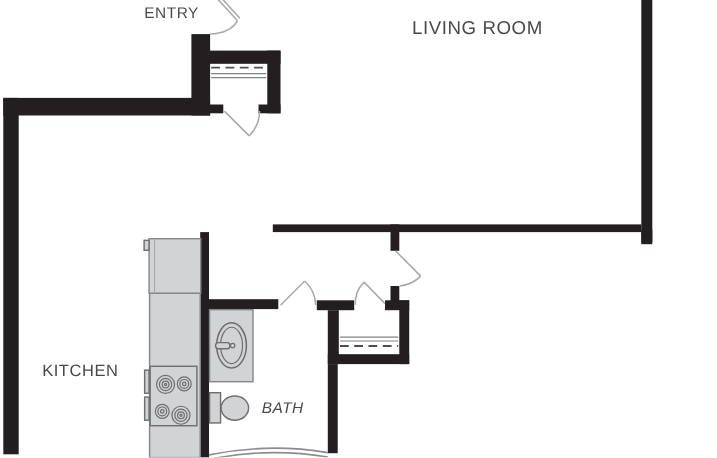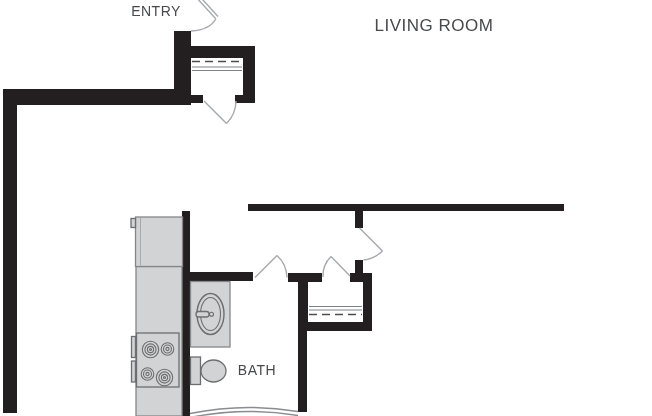--- a/index.html
+++ b/index.html
@@ -2,38 +2,38 @@
 <html style="--wall: #231f20; --fixture-fill: #d2d3d5; --fixture-stroke: #85878a; --fixture-stroke-dark: #6d6e71; --door-line: #a7a9ac; --shelf-line: #808285; --rod-line: #4d4d4f; --tub-line: #8a8c8f; --label-text: #48494b; --background: #ffffff;"><head>
 <meta charset="utf-8">
 <style>
   :root{
     --wall:#231f20; --fixture-fill:#d2d3d5; --fixture-stroke:#85878a;
     --fixture-stroke-dark:#6d6e71; --door-line:#a7a9ac; --shelf-line:#808285;
     --rod-line:#4d4d4f; --tub-line:#8a8c8f; --label-text:#48494b; --background:#ffffff;
   }
   html,body{margin:0;padding:0;}
   body{background:var(--background);font-family:"Liberation Sans",sans-serif;}
-  #plan{position:relative;width:564px;height:416px;background:var(--background);overflow:hidden;}
+  #plan{position:relative;width:564px;height:416px;background:var(--background);overflow:hidden;padding-left:29px;}
   #plan svg{position:absolute;left:0;top:0;}
   .wall{fill:var(--wall);stroke:none;}
   .fixture{fill:var(--fixture-fill);stroke:var(--fixture-stroke);stroke-width:1.3;}
   .fixture-dark{fill:var(--fixture-fill);stroke:var(--fixture-stroke-dark);stroke-width:1.3;}
   .outline{fill:none;stroke:var(--fixture-stroke-dark);}
   .door{fill:none;stroke:var(--door-line);stroke-width:1.4;}
   .shelf{stroke:var(--shelf-line);stroke-width:1.1;}
   .rod{stroke:var(--rod-line);stroke-width:1.7;stroke-dasharray:8 5;}
   .tub{fill:none;stroke:var(--tub-line);stroke-width:1.5;}
   .room-label{
     position:absolute;transform:translate(-50%,-50%);
     color:var(--label-text);letter-spacing:0.5px;white-space:nowrap;
   }
   .lbl-entry{left:156px;top:11px;font-size:14px;}
   .lbl-living{left:434px;top:26px;font-size:17px;}
   .lbl-kitchen{left:73px;top:337px;font-size:15px;}
-  .lbl-bath{left:257px;top:370px;font-size:14px;}
+  .lbl-bath{left:257px;top:370px;font-size:14px;font-style:italic;}
   .lbl-bedroom{left:522px;top:389px;font-size:17px;}
 </style>
 </head>
 <body>
 
 <div id="plan">
 
   <svg width="652" height="416" viewBox="0 0 652 416">
 
     <g>
@@ -146,15 +146,16 @@
       </g>
       <g>
         <path class="tub" d="M190,413.5 Q244,402.5 298,411.5"></path>
         <path class="tub" d="M190,417.5 Q244,406.5 298,415.5"></path>
       </g>
     </g>
   </svg>
 
   <div class="room-label lbl-entry">ENTRY</div>
   <div class="room-label lbl-living">LIVING ROOM</div>
+  <div class="room-label lbl-kitchen">KITCHEN</div>
   <div class="room-label lbl-bath">BATH</div>
 
 </div>
 
 </body></html>

